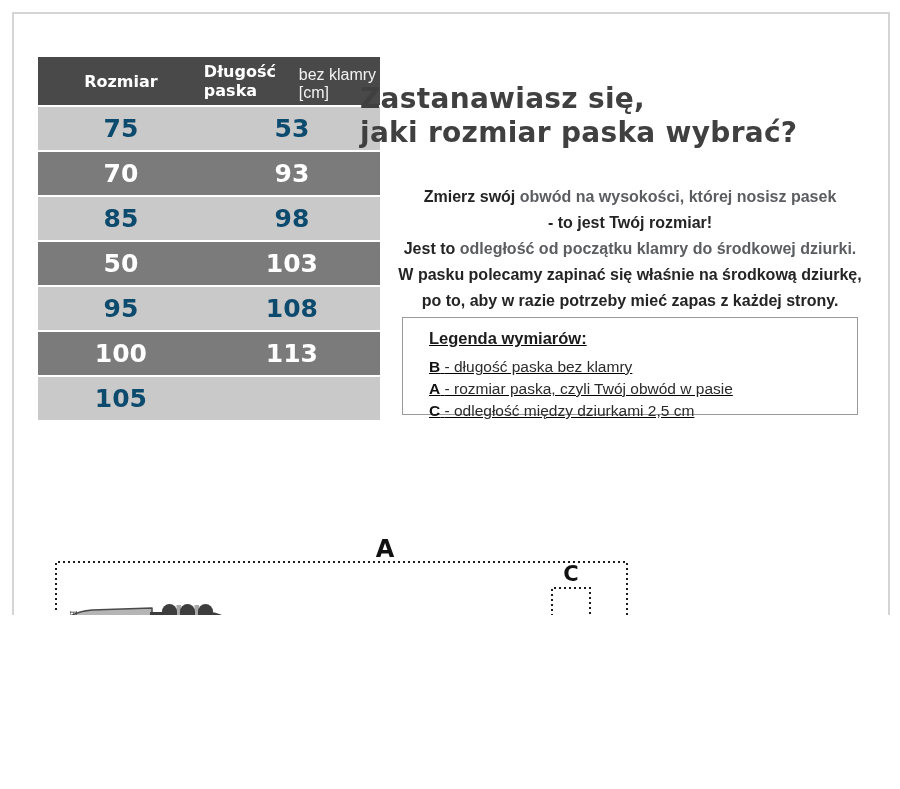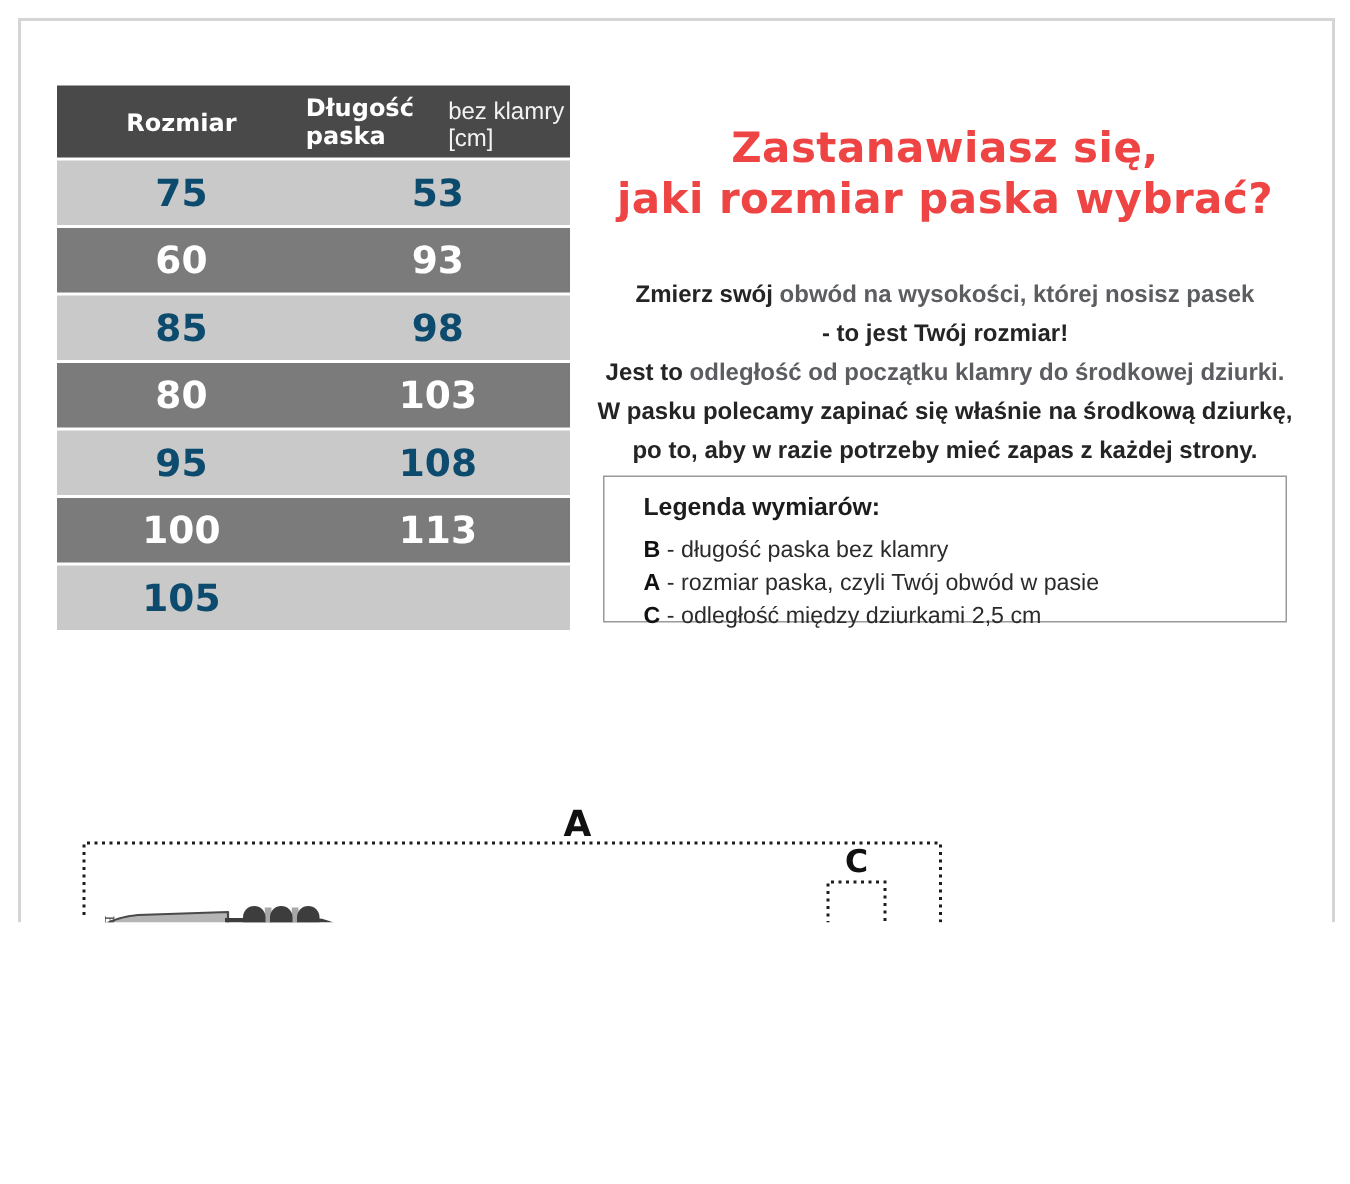--- a/index.html
+++ b/index.html
@@ -16,29 +16,29 @@
   .th-main{font-family:"DejaVu Sans",sans-serif;font-weight:bold;font-size:16px;}
   .th-sub{font-size:16px;margin-top:5px;color:#f2f2f2;}
   .trow{display:flex;height:43px;margin-bottom:2px;font-family:"DejaVu Sans",sans-serif;
         font-weight:bold;font-size:25px;}
   .trow .c1{width:48.5%;display:flex;align-items:center;justify-content:center;}
   .trow .c2{width:51.5%;display:flex;align-items:center;justify-content:center;}
   .row-light{background:#c9c9c9;color:#0c4a6e;}
   .row-dark{background:#7b7b7b;color:#ffffff;}
 
   
-  .page-title{position:absolute;left:360px;top:82px;width:540px;text-align:center;
+  .page-title{position:absolute;left:360px;top:82px;width:540px;
         font-family:"DejaVu Sans",sans-serif;font-weight:bold;font-size:28px;
-        line-height:34px;color:#ef4444;letter-spacing:.3px;white-space:nowrap;}
+        line-height:34px;color:#404040;letter-spacing:.3px;white-space:nowrap;}
   .intro{position:absolute;left:360px;top:184px;width:540px;text-align:center;
         font-weight:bold;font-size:16px;line-height:26px;color:#242424;white-space:nowrap;}
   .intro .gray{color:#5b5d61;}
 
   .legend-box{position:absolute;left:402px;top:317px;width:456px;height:98px;
-        box-sizing:border-box;border:1.5px solid #9a9a9a;padding:11px 10px 12px 26px;}
+        box-sizing:border-box;border:1.5px solid #9a9a9a;padding:11px 10px 12px 26px;text-decoration:underline;}
   .legend-title{font-weight:bold;font-size:16.5px;color:#1c1c1c;margin-bottom:8px;}
   .legend-item{font-size:15.5px;line-height:22px;color:#2b2b2b;}
   .legend-item b{color:#111;}
 
   
   .belt-svg{position:absolute;left:0;top:530px;}
 </style>
 </head>
 <body>
 
@@ -53,29 +53,29 @@
       <div class="c2">
         <span class="th-main">Długość paska</span>
         <span class="th-sub">bez klamry [cm]</span>
       </div>
     </div>
     <div class="trow row-light">
       <div class="c1">75</div>
       <div class="c2">53</div>
     </div>
     <div class="trow row-dark">
-      <div class="c1">60</div>
+      <div class="c1">70</div>
       <div class="c2">93</div>
     </div>
     <div class="trow row-light">
       <div class="c1">85</div>
       <div class="c2">98</div>
     </div>
     <div class="trow row-dark">
-      <div class="c1">80</div>
+      <div class="c1">50</div>
       <div class="c2">103</div>
     </div>
     <div class="trow row-light">
       <div class="c1">95</div>
       <div class="c2">108</div>
     </div>
     <div class="trow row-dark">
       <div class="c1">100</div>
       <div class="c2">113</div>
     </div>

